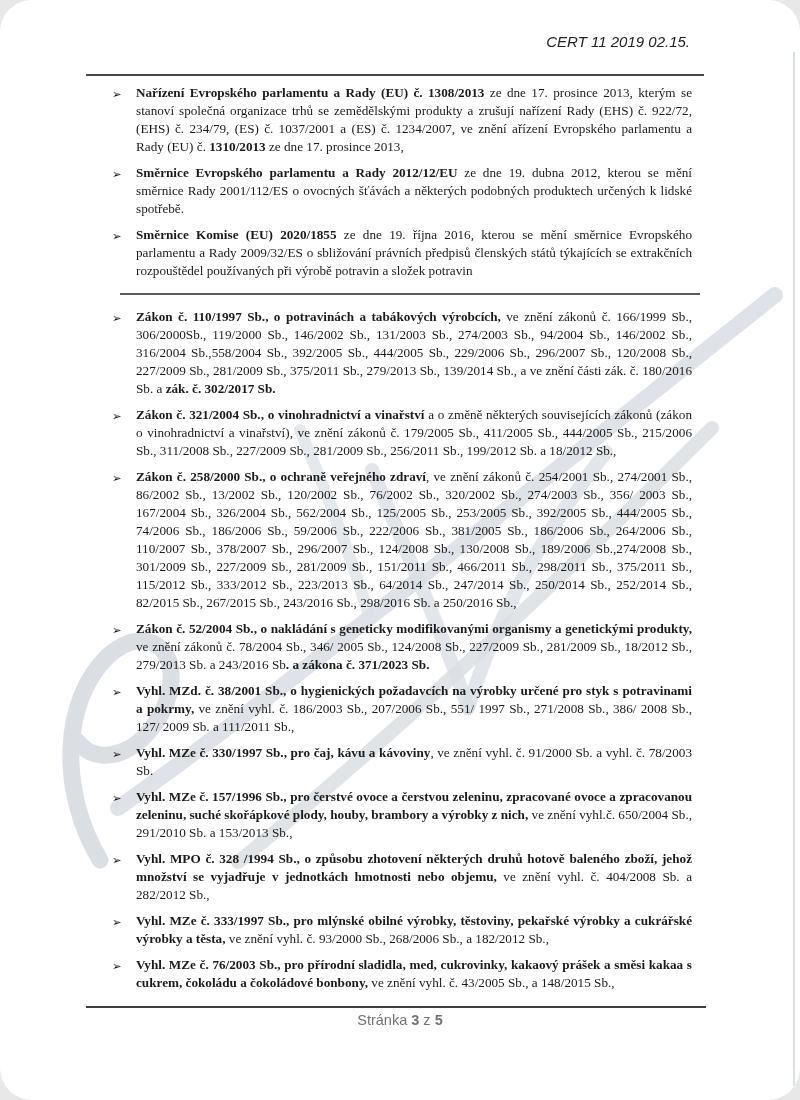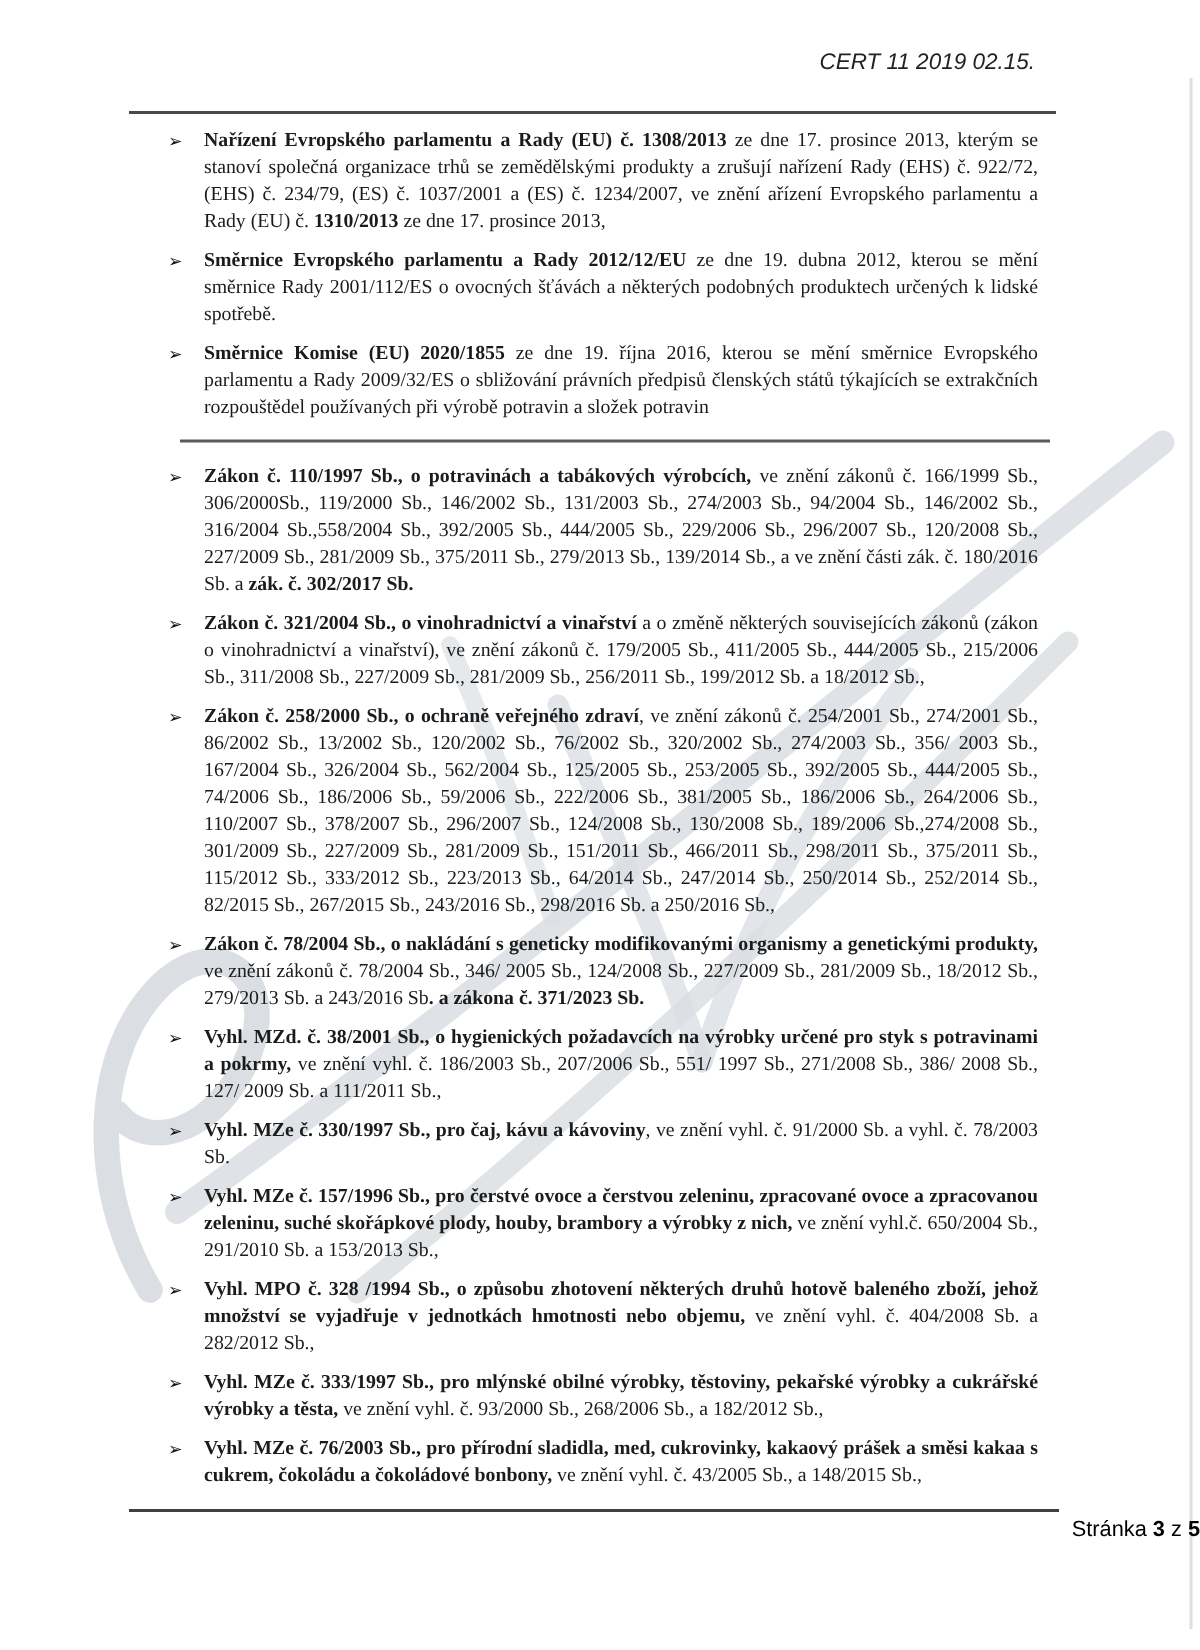--- a/index.html
+++ b/index.html
@@ -4,20 +4,21 @@
 <style>
   html,body { margin:0; padding:0; background:#e8e8e8; }
   .page {
     position:relative;
     width:800px; height:1100px;
     margin:0 auto;
     background:#ffffff;
     overflow:hidden;
     font-family:"Liberation Serif", serif;
     color:#1b1b1b;
+    border-radius:32px;
   }
   
   .edge-line {
     position:absolute; top:52px; right:5px;
     width:2px; height:1034px;
     background:#d9e1e7;
   }
   
   .watermark {
     position:absolute; left:0; top:0; z-index:0;
@@ -60,23 +61,23 @@
     margin:13px 0 13px 8px;
     background:#5a5a5a;
   }
   
   .footer-rule {
     position:absolute; top:1006px; left:86px; z-index:1;
     width:620px; height:2px; background:#3f3f3f;
   }
   .footer-text {
     position:absolute; top:1012px; left:0; right:0; z-index:1;
-    text-align:right;
+    text-align:center;
     font-family:"Liberation Sans", sans-serif;
-    font-size:14.5px; color:#000000;
+    font-size:14.5px; color:#737373;
   }
   .footer-text b { font-weight:bold; }
 </style>
 </head>
 <body>
 
 <div class="page">
 
   <svg class="watermark" width="800" height="1100" viewBox="0 0 800 1100" xmlns="http://www.w3.org/2000/svg">
     <g fill="none" stroke="#dbdfe3" stroke-linecap="round">
@@ -123,21 +124,21 @@
       <p><b>Zákon č. 321/2004 Sb., o vinohradnictví a vinařství</b><span> a o změně některých souvisejících zákonů (zákon o vinohradnictví a vinařství), ve znění zákonů č. 179/2005 Sb., 411/2005 Sb., 444/2005 Sb., 215/2006 Sb., 311/2008 Sb., 227/2009 Sb., 281/2009 Sb., 256/2011 Sb., 199/2012 Sb. a 18/2012 Sb.,</span></p>
     </div>
 
     <div class="item">
       <span class="arrow">➢</span>
       <p><b>Zákon č. 258/2000 Sb., o ochraně veřejného zdraví</b><span>, ve znění zákonů č. 254/2001 Sb., 274/2001 Sb., 86/2002 Sb., 13/2002 Sb., 120/2002 Sb., 76/2002 Sb., 320/2002 Sb., 274/2003 Sb., 356/ 2003 Sb., 167/2004 Sb., 326/2004 Sb., 562/2004 Sb., 125/2005 Sb., 253/2005 Sb., 392/2005 Sb., 444/2005 Sb., 74/2006 Sb., 186/2006 Sb., 59/2006 Sb., 222/2006 Sb., 381/2005 Sb., 186/2006 Sb., 264/2006 Sb., 110/2007 Sb., 378/2007 Sb., 296/2007 Sb., 124/2008 Sb., 130/2008 Sb., 189/2006 Sb.,274/2008 Sb., 301/2009 Sb., 227/2009 Sb., 281/2009 Sb., 151/2011 Sb., 466/2011 Sb., 298/2011 Sb., 375/2011 Sb., 115/2012 Sb., 333/2012 Sb., 223/2013 Sb., 64/2014 Sb., 247/2014 Sb., 250/2014 Sb., 252/2014 Sb., 82/2015 Sb., 267/2015 Sb., 243/2016 Sb., 298/2016 Sb. a 250/2016 Sb.,</span></p>
     </div>
 
     <div class="item">
       <span class="arrow">➢</span>
-      <p><b>Zákon č. 78/2004 Sb., o nakládání s geneticky modifikovanými organismy a genetickými produkty,</b><span> ve znění zákonů č. 78/2004 Sb., 346/ 2005 Sb., 124/2008 Sb., 227/2009 Sb., 281/2009 Sb., 18/2012 Sb., 279/2013 Sb. a 243/2016 Sb</span><b>. a zákona č. 371/2023 Sb.</b></p>
+      <p><b>Zákon č. 52/2004 Sb., o nakládání s geneticky modifikovanými organismy a genetickými produkty,</b><span> ve znění zákonů č. 78/2004 Sb., 346/ 2005 Sb., 124/2008 Sb., 227/2009 Sb., 281/2009 Sb., 18/2012 Sb., 279/2013 Sb. a 243/2016 Sb</span><b>. a zákona č. 371/2023 Sb.</b></p>
     </div>
 
     <div class="item">
       <span class="arrow">➢</span>
       <p><b>Vyhl. MZd. č. 38/2001 Sb., o hygienických požadavcích na výrobky určené pro styk s potravinami a pokrmy,</b><span> ve znění vyhl. č. 186/2003 Sb., 207/2006 Sb., 551/ 1997 Sb., 271/2008 Sb., 386/ 2008 Sb., 127/ 2009 Sb. a  111/2011 Sb.,</span></p>
     </div>
 
     <div class="item">
       <span class="arrow">➢</span>
       <p><b>Vyhl. MZe č. 330/1997 Sb., pro čaj, kávu a kávoviny</b><span>, ve znění vyhl. č. 91/2000 Sb. a vyhl. č. 78/2003 Sb.</span></p>

